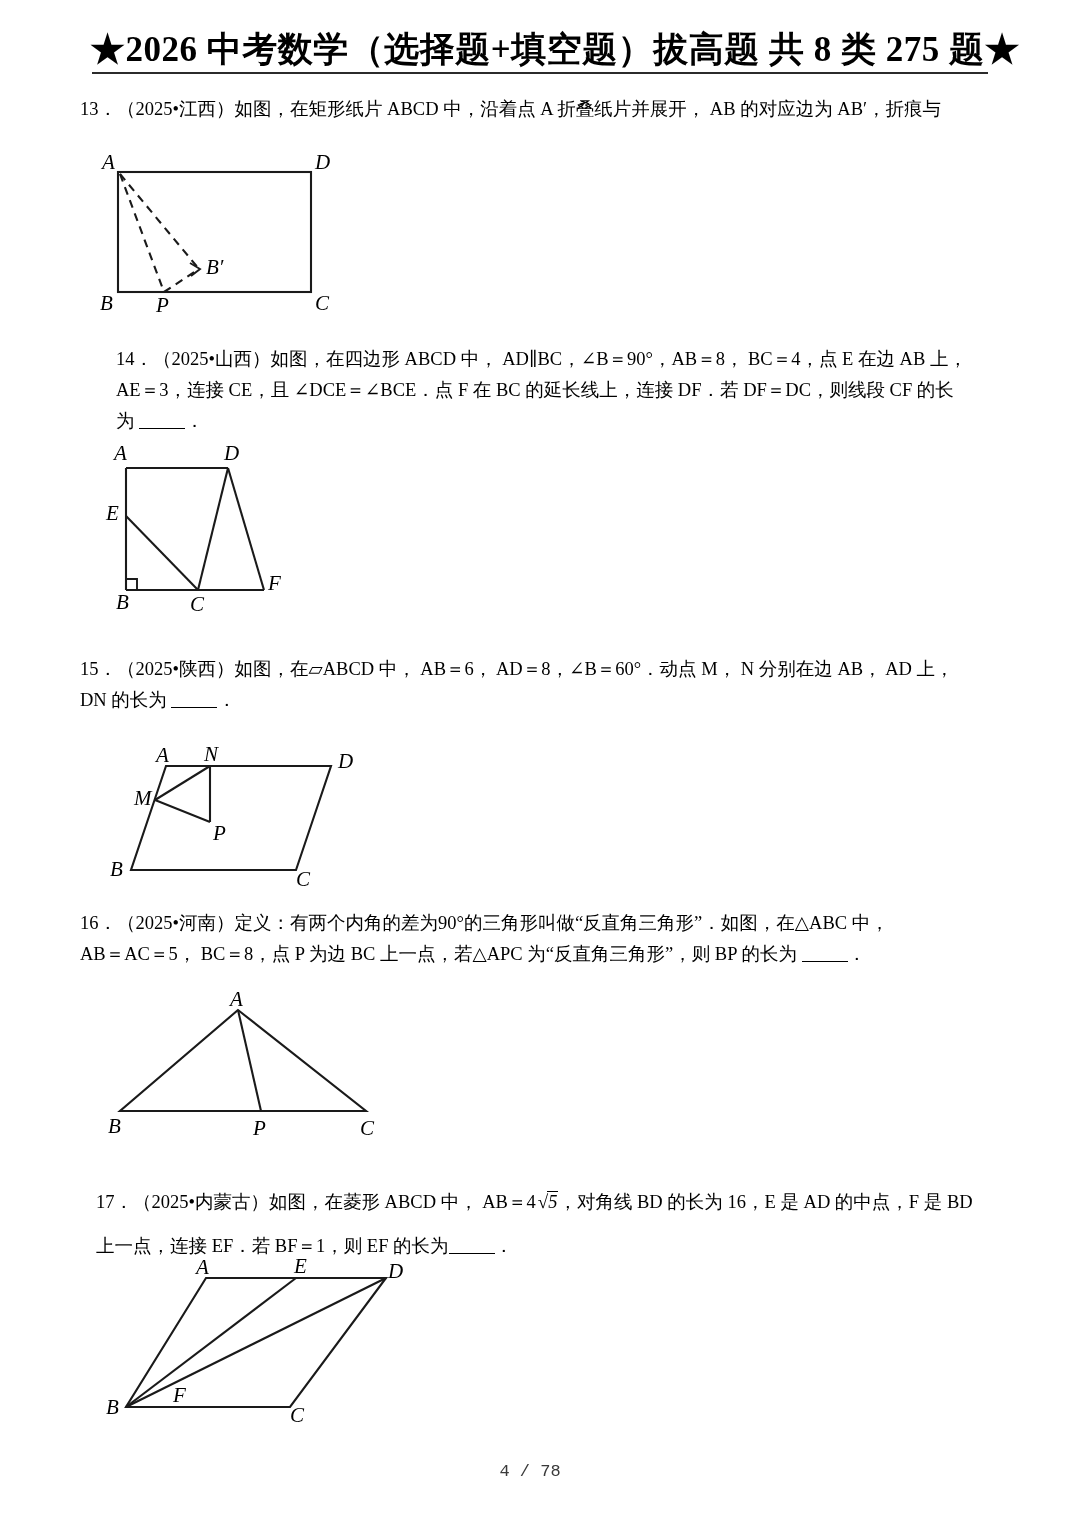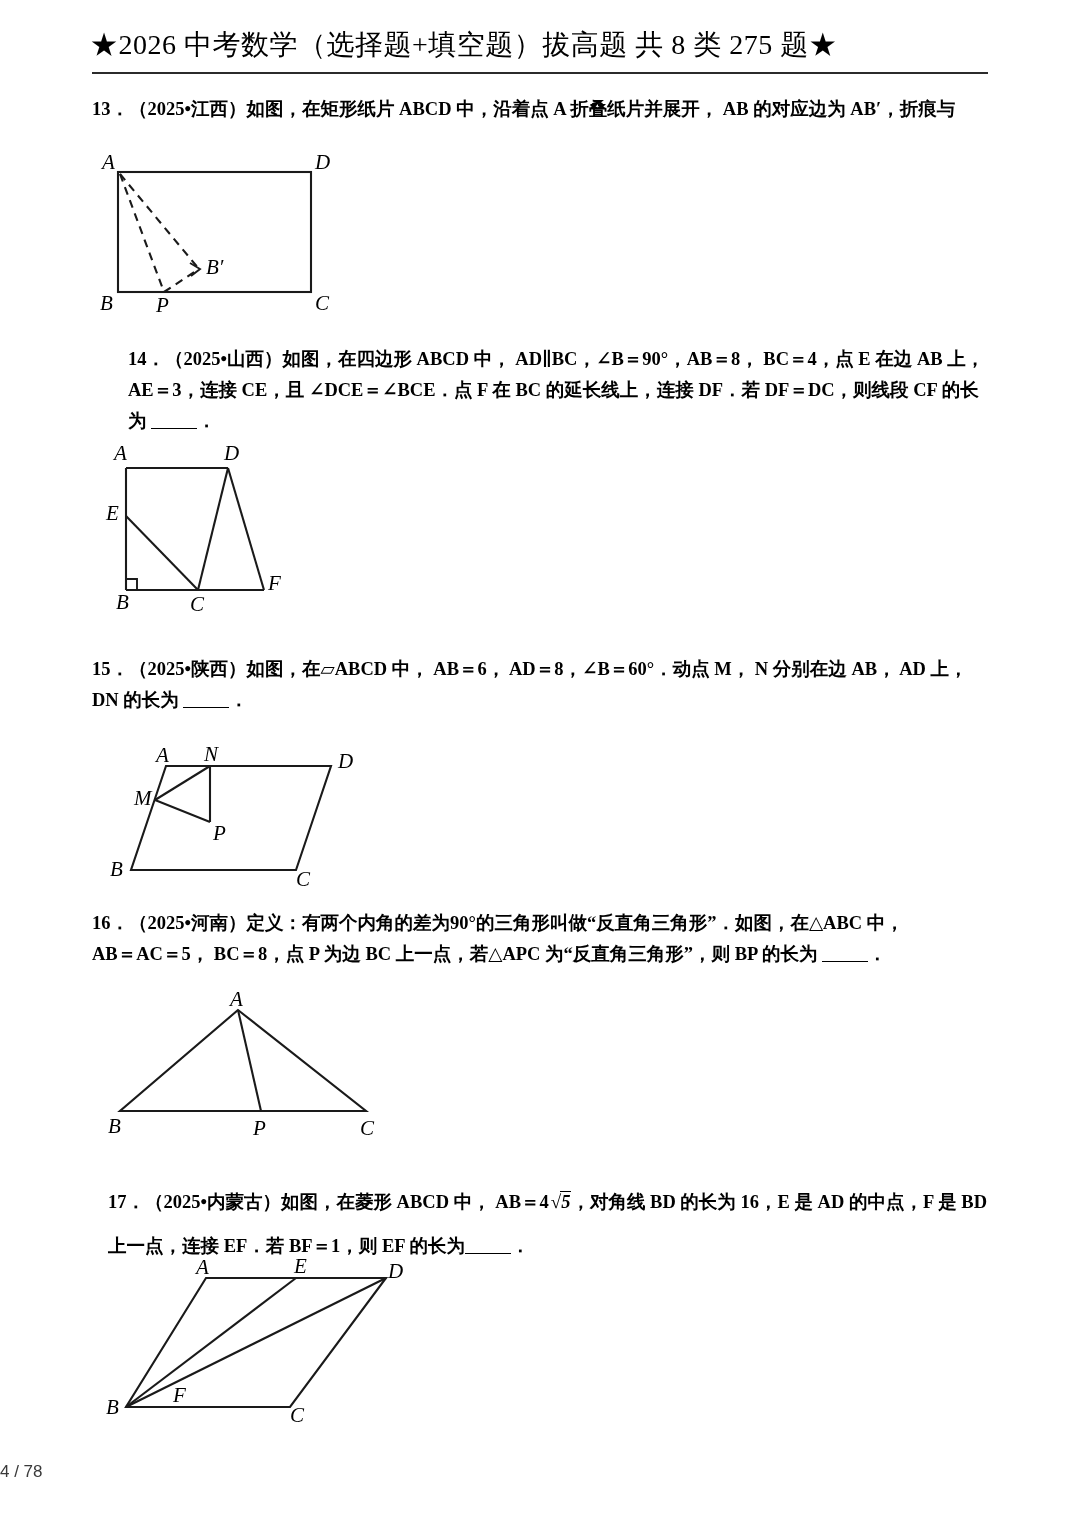--- a/index.html
+++ b/index.html
@@ -21,45 +21,44 @@
     width: 1080px;
     height: 1528px;
   }
 
   
   .doc-title {
     position: absolute;
     left: 90px;
     top: 26px;
     width: 900px;
-    font-size: 28px;
-    font-weight: normal;
+    font-size: 35px;
+    font-weight: bold;
     letter-spacing: 0.5px;
     white-space: nowrap;
     font-family: "Liberation Serif", "DejaVu Serif", serif;
   }
   .title-rule {
     position: absolute;
     left: 92px;
     top: 72px;
     width: 896px;
     height: 0;
     border-top: 2.5px solid #2b2b2b;
   }
 
   
   .qblock {
     position: absolute;
-    left: 92px;
+    left: 80px;
     width: 898px;
     font-size: 18.5px;
     line-height: 31px;
     text-align: justify;
     font-family: "Liberation Serif", "DejaVu Serif", serif;
-    font-weight: bold;
   }
   .qblock .ln { display: block; white-space: nowrap; }
   .blank {
     display: inline-block;
     width: 46px;
     border-bottom: 1.4px solid #000;
     vertical-align: -2px;
   }
   .sqrt-wrap { display: inline-block; position: relative; padding-left: 2px;}
   .sqrt-wrap .rad { font-size: 19px; }
@@ -82,23 +81,24 @@
   .stroke { stroke: #1a1a1a; fill: none; stroke-width: 2.1; }
   .stroke-thin { stroke: #1a1a1a; fill: none; stroke-width: 1.9; }
   .dash { stroke: #1a1a1a; fill: none; stroke-width: 2.1; stroke-dasharray: 8 6; }
 
   
   .footer {
     position: absolute;
     left: 0;
     top: 1462px;
     width: 1060px;
+    text-align: center;
     font-size: 17px;
     color: #3a3a3a;
-    font-family: Liberation Sans, sans-serif;
+    font-family: Liberation Mono, monospace;
   }
 </style>
 </head>
 <body>
 
 <div class="page">
 
   <div class="doc-title">★2026 中考数学（选择题+填空题）拔高题 共 8 类 275 题★</div>
   <div class="title-rule"></div>
 

